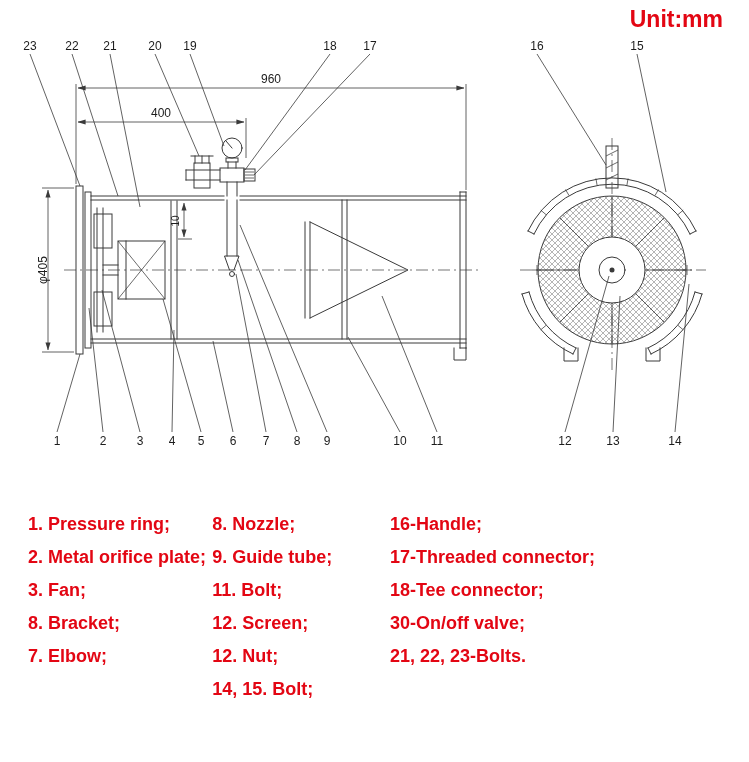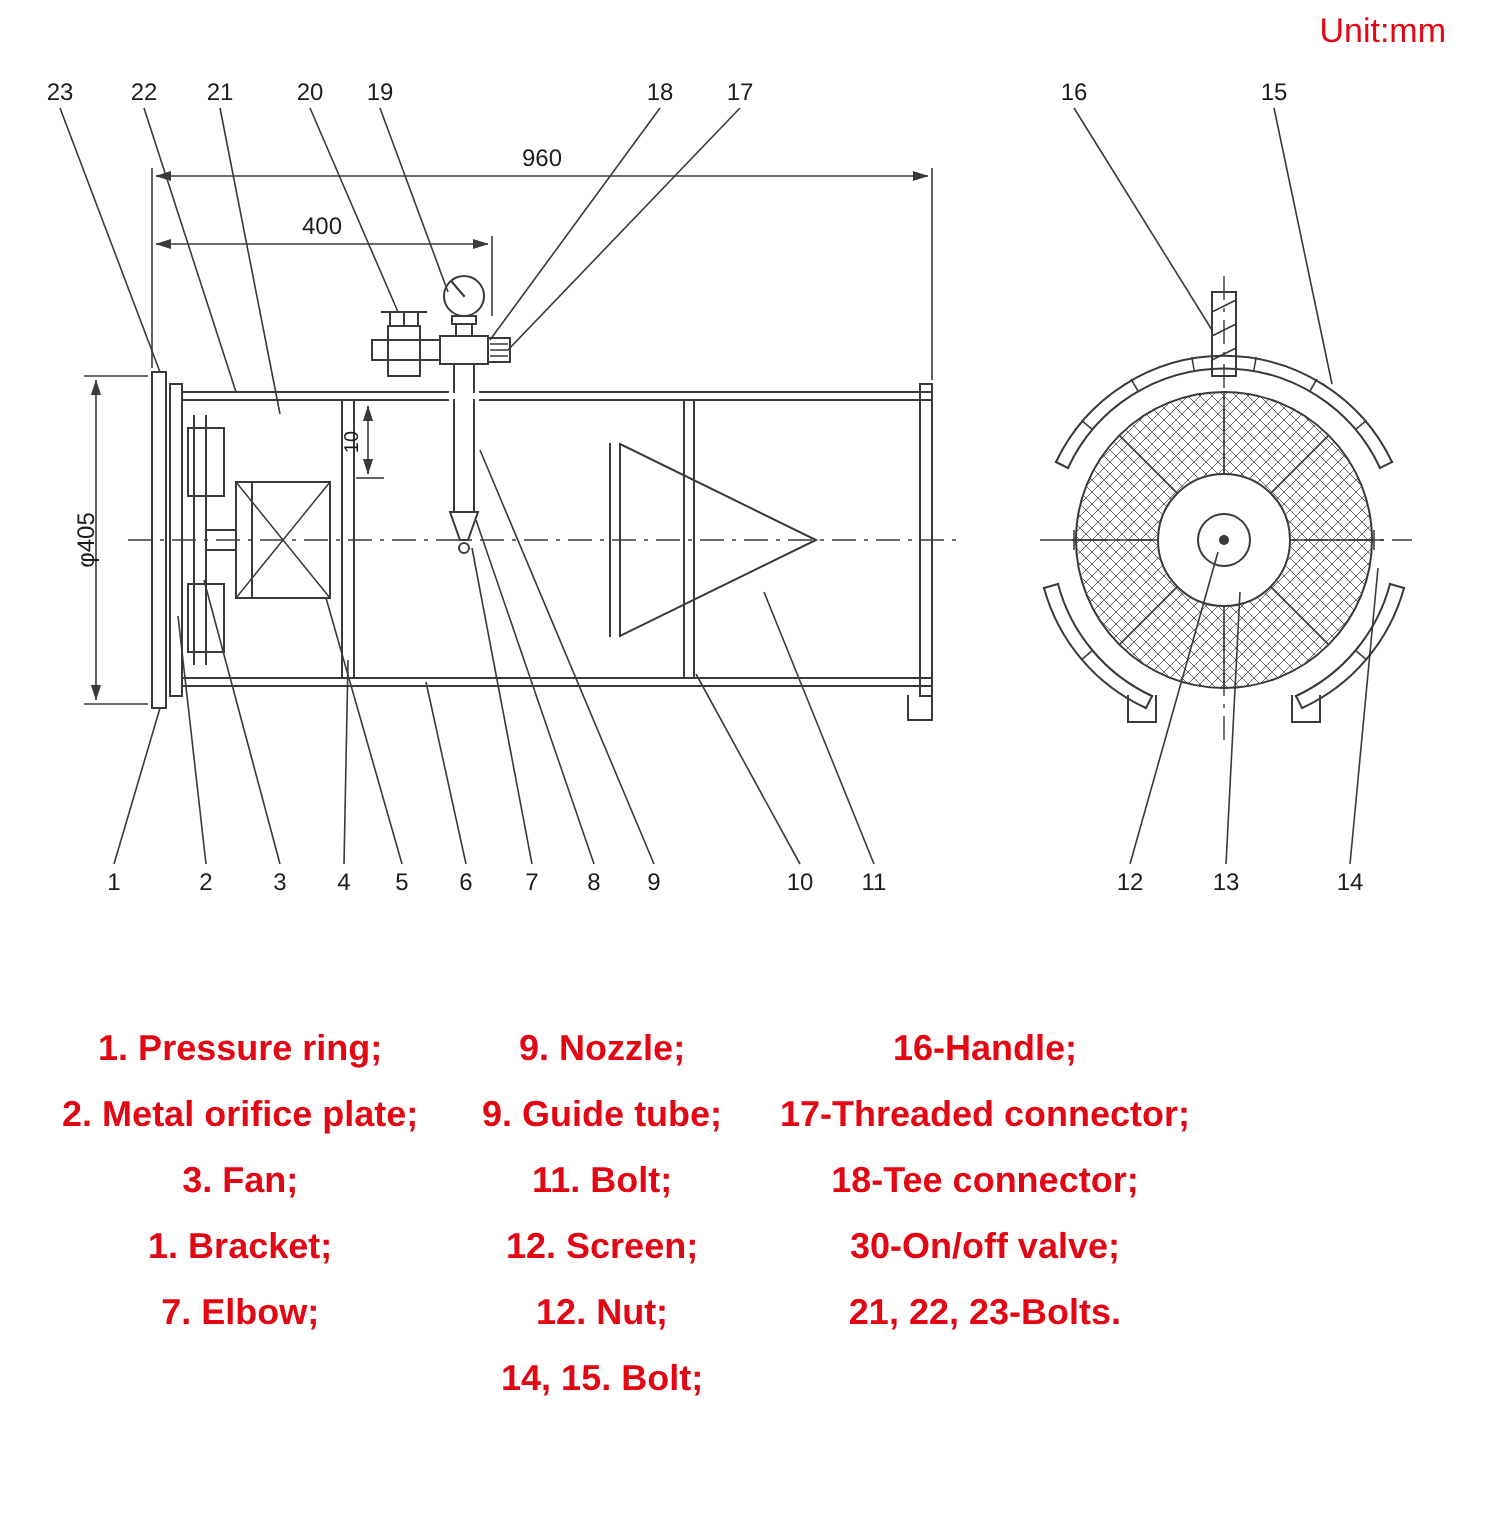--- a/index.html
+++ b/index.html
@@ -3,34 +3,34 @@
 <meta charset="utf-8">
 <style>
   :root { --accent: #e30613; --ink: #3a3a3a; }
   html,body { margin:0; padding:0; background:#ffffff; }
   body {
     width:749px; height:762px; overflow:hidden; position:relative;
     font-family:"Liberation Sans", sans-serif;
   }
   .unit-label {
     position:absolute; top:6px; right:26px;
-    color:var(--accent); font-size:17px; font-weight:normal;
+    color:var(--accent); font-size:23px; font-weight:bold;
   }
   svg.drawing { display:block; }
   svg .ln  { fill:none; stroke:var(--ink); stroke-width:1; stroke-linecap:square; }
   svg .thin{ fill:none; stroke:var(--ink); stroke-width:0.75; }
   svg .cl  { fill:none; stroke:var(--ink); stroke-width:0.7; stroke-dasharray:12 4 2 4; }
   svg .dim { fill:none; stroke:var(--ink); stroke-width:0.8; }
   svg .leader { fill:none; stroke:var(--ink); stroke-width:0.8; }
   svg text { font-family:"Liberation Sans", sans-serif; fill:#1c1c1c; }
   svg .num    { font-size:12px; text-anchor:middle; }
   svg .dimtxt { font-size:12px; text-anchor:middle; }
   svg .dimtxt-sm { font-size:10px; text-anchor:middle; }
   .legend {
-    display:flex; padding:8px 0 0 28px; box-sizing:border-box; width:595px;text-align:center;
+    display:flex; padding:8px 0 0 28px; box-sizing:border-box; width:595px;
   }
   .legend .col1 { width:230px; }
   .legend .col2 { width:222px; }
   .legend .col3 { flex:1; }
   .legend-item {
     color:var(--accent); font-size:18px; font-weight:600; line-height:33px;
     white-space:nowrap;
   }
 </style>
 </head>
@@ -231,25 +231,25 @@
     <text class="num" x="613" y="445">13</text>
     <text class="num" x="675" y="445">14</text>
   </g>
 </svg>
 
 <div class="legend">
   <div class="col1">
     <div class="legend-item">1. Pressure ring;</div>
     <div class="legend-item">2. Metal orifice plate;</div>
     <div class="legend-item">3. Fan;</div>
-    <div class="legend-item">1. Bracket;</div>
+    <div class="legend-item">8. Bracket;</div>
     <div class="legend-item">7. Elbow;</div>
   </div>
   <div class="col2">
-    <div class="legend-item">9. Nozzle;</div>
+    <div class="legend-item">8. Nozzle;</div>
     <div class="legend-item">9. Guide tube;</div>
     <div class="legend-item">11. Bolt;</div>
     <div class="legend-item">12. Screen;</div>
     <div class="legend-item">12. Nut;</div>
     <div class="legend-item">14, 15. Bolt;</div>
   </div>
   <div class="col3">
     <div class="legend-item">16-Handle;</div>
     <div class="legend-item">17-Threaded connector;</div>
     <div class="legend-item">18-Tee connector;</div>

